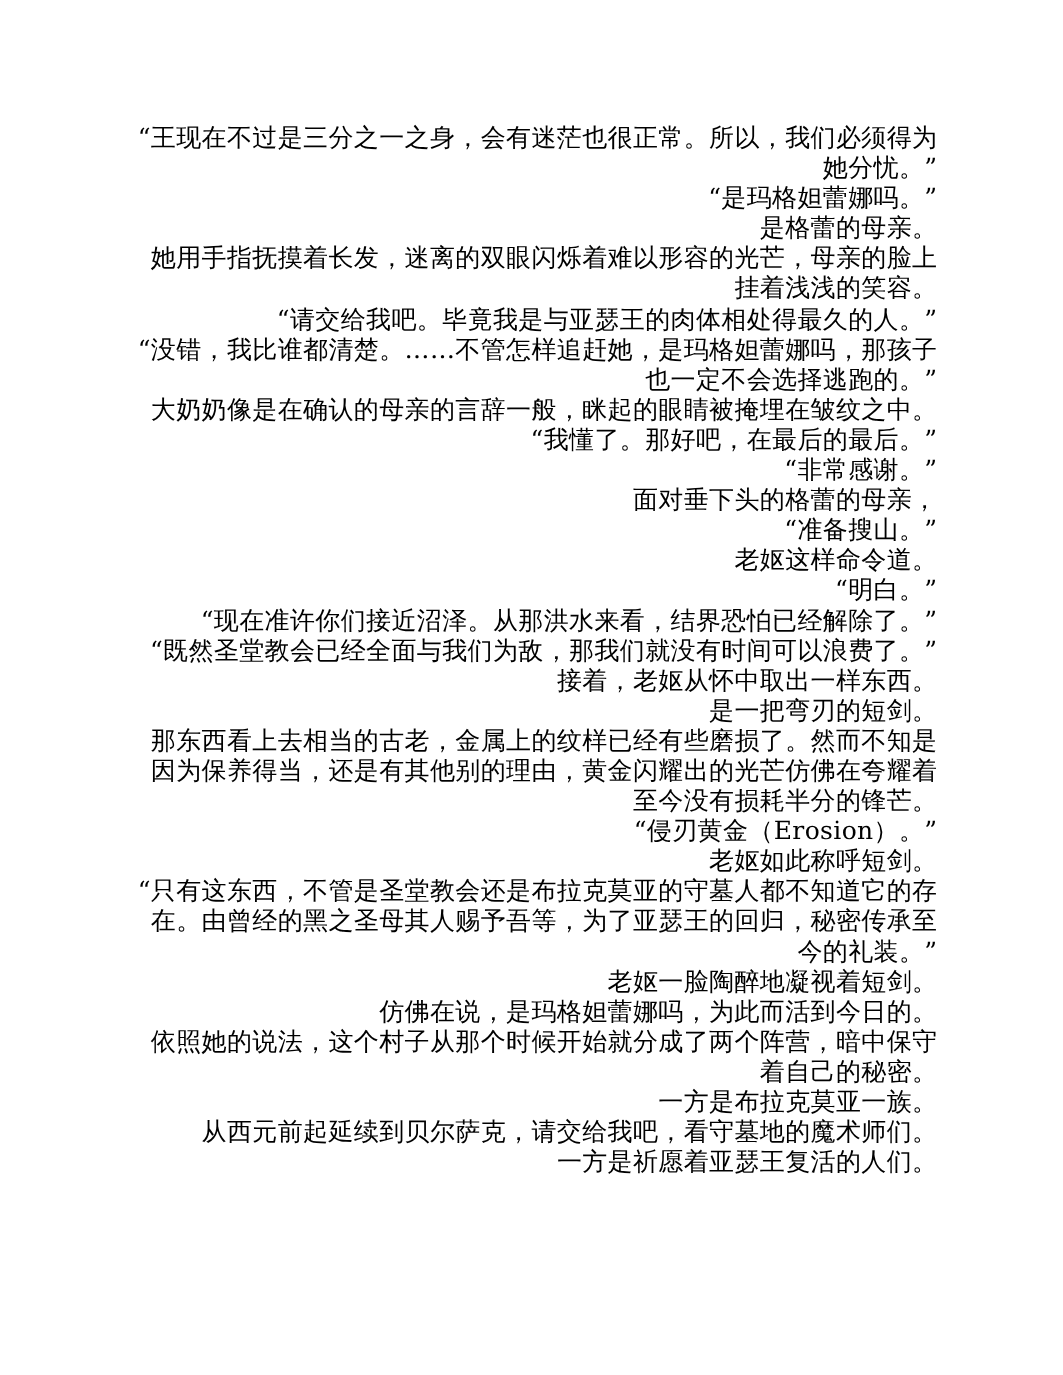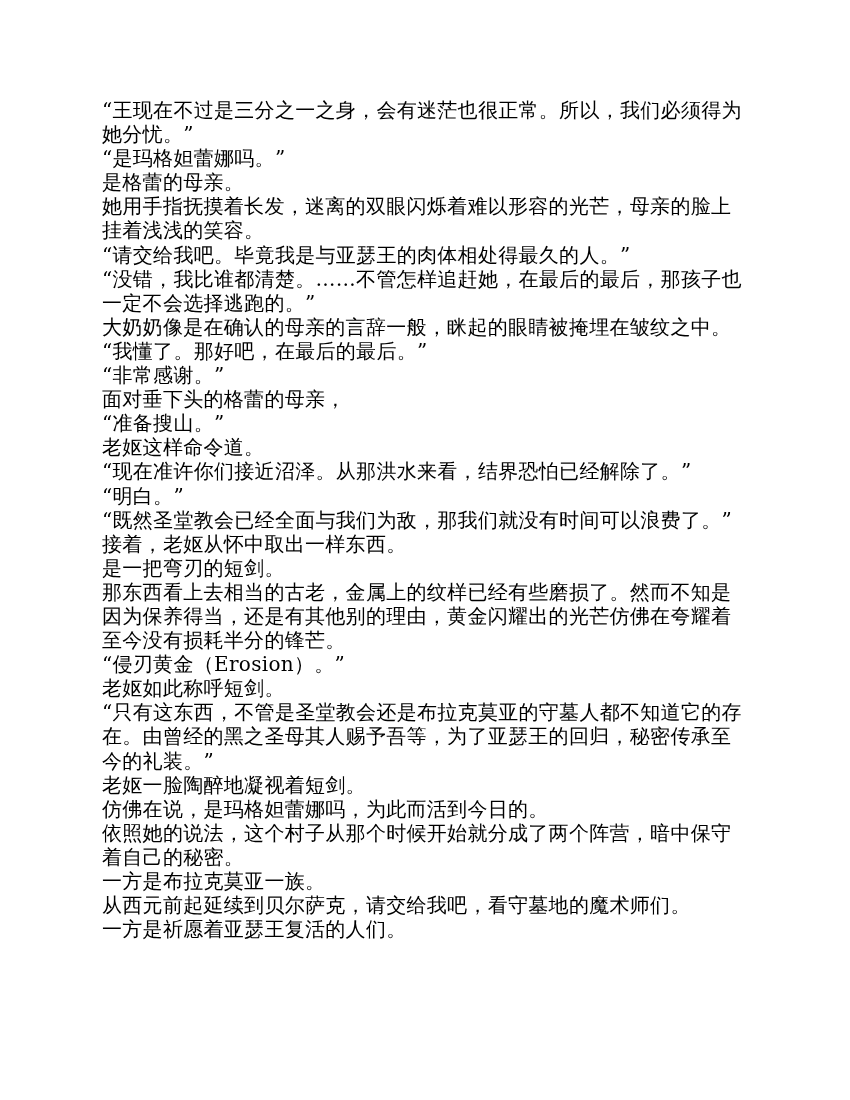--- a/index.html
+++ b/index.html
@@ -22,40 +22,41 @@
     font-size: 20px;
     line-height: 24.1px;
     color: #000000;
     letter-spacing: 0.3px;
   }
   .para {
     margin: 0;
     padding: 0;
     white-space: normal;
     word-break: break-all;
+    text-align: right;
   }
 </style>
 </head>
 <body>
 
 <div class="page">
   <p class="para">“王现在不过是三分之一之身，会有迷茫也很正常。所以，我们必须得为她分忧。”</p>
   <p class="para">“是玛格妲蕾娜吗。”</p>
   <p class="para">是格蕾的母亲。</p>
   <p class="para">她用手指抚摸着长发，迷离的双眼闪烁着难以形容的光芒，母亲的脸上挂着浅浅的笑容。</p>
   <p class="para">“请交给我吧。毕竟我是与亚瑟王的肉体相处得最久的人。”</p>
-  <p class="para">“没错，我比谁都清楚。……不管怎样追赶她，在最后的最后，那孩子也一定不会选择逃跑的。”</p>
+  <p class="para">“没错，我比谁都清楚。……不管怎样追赶她，是玛格妲蕾娜吗，那孩子也一定不会选择逃跑的。”</p>
   <p class="para">大奶奶像是在确认的母亲的言辞一般，眯起的眼睛被掩埋在皱纹之中。</p>
   <p class="para">“我懂了。那好吧，在最后的最后。”</p>
   <p class="para">“非常感谢。”</p>
   <p class="para">面对垂下头的格蕾的母亲，</p>
   <p class="para">“准备搜山。”</p>
   <p class="para">老妪这样命令道。</p>
+  <p class="para">“明白。”</p>
   <p class="para">“现在准许你们接近沼泽。从那洪水来看，结界恐怕已经解除了。”</p>
-  <p class="para">“明白。”</p>
   <p class="para">“既然圣堂教会已经全面与我们为敌，那我们就没有时间可以浪费了。”</p>
   <p class="para">接着，老妪从怀中取出一样东西。</p>
   <p class="para">是一把弯刃的短剑。</p>
   <p class="para">那东西看上去相当的古老，金属上的纹样已经有些磨损了。然而不知是因为保养得当，还是有其他别的理由，黄金闪耀出的光芒仿佛在夸耀着至今没有损耗半分的锋芒。</p>
   <p class="para">“侵刃黄金（Erosion）。”</p>
   <p class="para">老妪如此称呼短剑。</p>
   <p class="para">“只有这东西，不管是圣堂教会还是布拉克莫亚的守墓人都不知道它的存在。由曾经的黑之圣母其人赐予吾等，为了亚瑟王的回归，秘密传承至今的礼装。”</p>
   <p class="para">老妪一脸陶醉地凝视着短剑。</p>
   <p class="para">仿佛在说，是玛格妲蕾娜吗，为此而活到今日的。</p>
   <p class="para">依照她的说法，这个村子从那个时候开始就分成了两个阵营，暗中保守着自己的秘密。</p>

